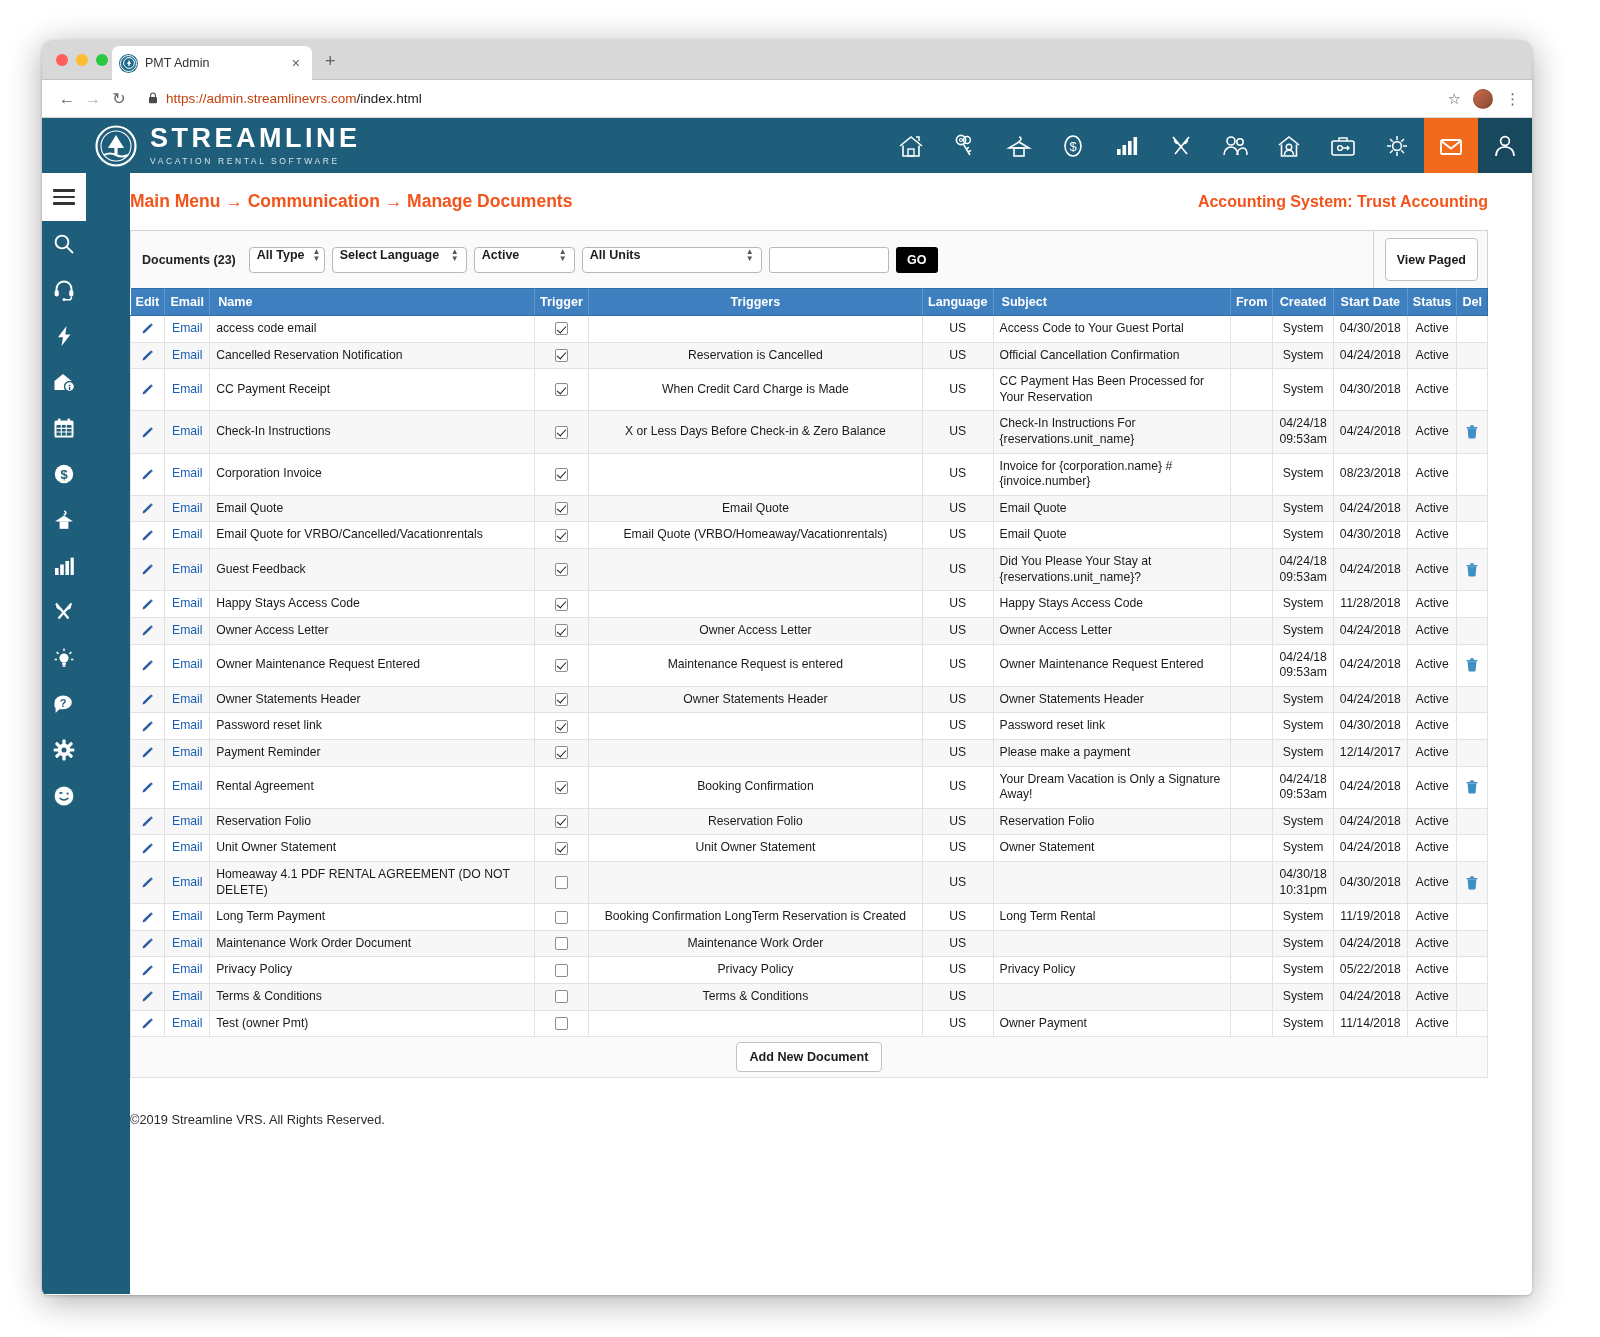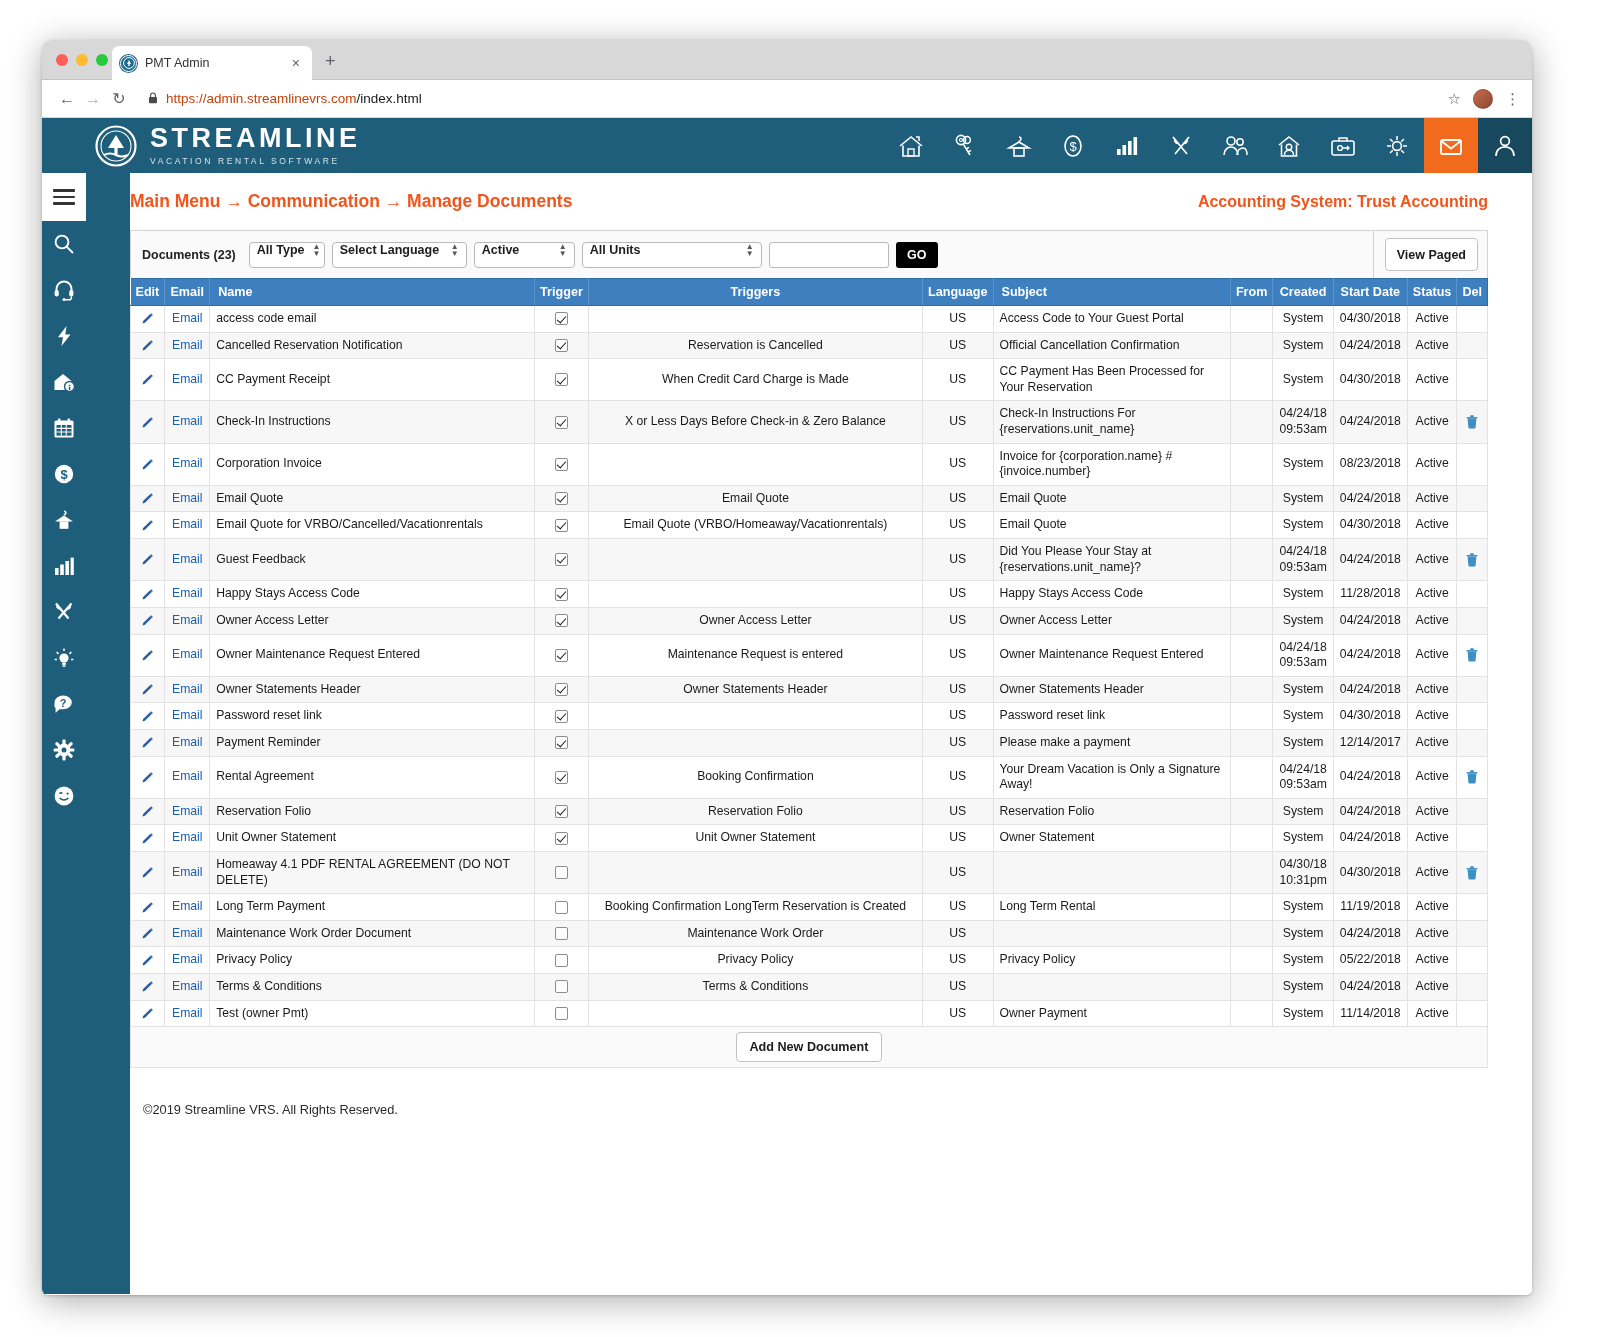--- a/index.html
+++ b/index.html
@@ -239,21 +239,21 @@
   }
   .gobtn {
     width: 42px; height: 26px;
     background: #000000;
     color: #ffffff; font-size: 12.5px; font-weight: bold;
     display: flex; align-items: center; justify-content: center;
     border-radius: 3px;
   }
   .spacer { flex: 1; }
   .viewpaged {
-    height: 33px;
+    height: 43px;
     border: 1px solid #c2c2c2; border-radius: 4px;
     background: #ffffff;
     font-size: 12.5px; font-weight: bold; color: #1c1c1c;
     display: flex; align-items: center;
     padding: 0 11px;
     white-space: nowrap;
   }
   .toolbar-divider {
     width: 1px; align-self: stretch; background: #d3d3d3;
     margin: -7px 4px -7px 0;
@@ -341,21 +341,20 @@
     border-radius: 4px;
     background: #ffffff;
     font-size: 12.6px; font-weight: bold; color: #1c1c1c;
     padding: 6px 13px;
   }
 
   .copyright {
     margin-top: 34px;
     font-size: 12.8px;
     color: #2b2b2b;
-    margin-left: 13px;
   }
 </style>
 </head>
 <body>
 
 <div id="page">
 
   <div class="browser">
 
     <div class="tabstrip">

